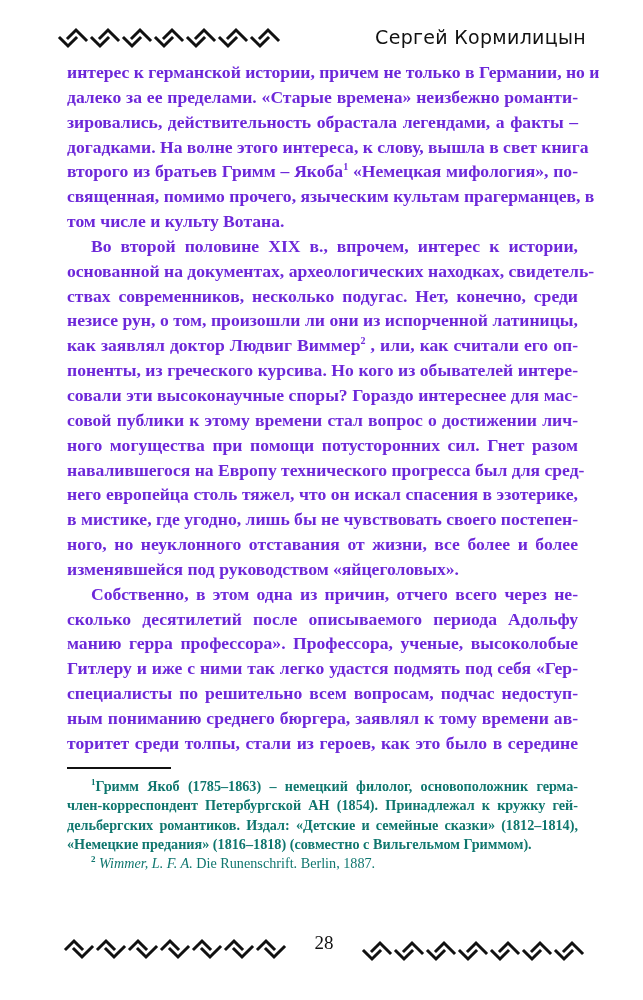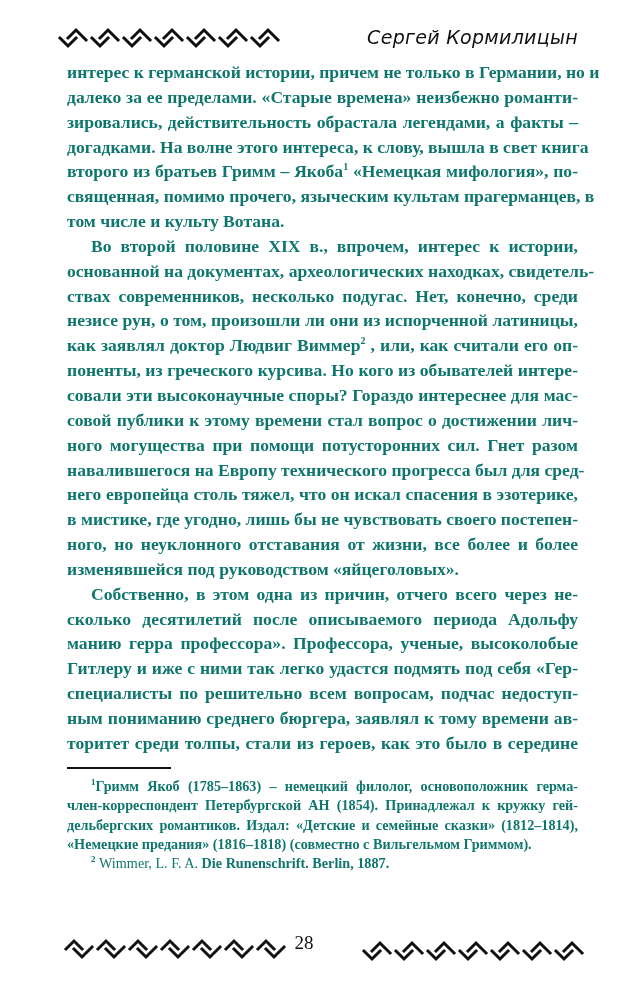--- a/index.html
+++ b/index.html
@@ -3,40 +3,40 @@
   <meta charset="utf-8">
   <style>
     html, body { margin: 0; padding: 0; background: #ffffff; }
     body { width: 643px; height: 1000px; position: relative; overflow: hidden; color: #111; }
     .page { position: absolute; left: 0; top: 0; width: 643px; height: 1000px; }
 
     .running-head { position: absolute; top: 22px; left: 56px; width: 530px; height: 36px; }
     .ornament { position: absolute; }
     .ornament svg { display: block; }
     .head-orn { left: 0; top: 4px; }
-    .author { position: absolute; right: 8px; top: 4px; font-family: "DejaVu Sans", sans-serif; font-style: italic; font-size: 19px; letter-spacing: 0.3px; color: #111; }
+    .author { position: absolute; right: 0; top: 4px; font-family: "DejaVu Sans", sans-serif; font-size: 19px; letter-spacing: 0.3px; color: #111; }
 
-    .body-text { position: absolute; left: 67px; top: 60px; width: 511px; font-family: "Liberation Serif", serif; font-size: 17.6px; line-height: 24.85px; font-weight: bold; color: #0f766e; }
+    .body-text { position: absolute; left: 67px; top: 60px; width: 511px; font-family: "Liberation Serif", serif; font-size: 17.6px; line-height: 24.85px; font-weight: bold; color: #6d28d9; }
     .line { display: block; white-space: nowrap; text-align: justify; text-align-last: justify; height: 24.85px; overflow: visible; }
     .line.last { text-align-last: left; }
     .line.indent { padding-left: 24px; }
     sup { font-size: 10px; line-height: 0; vertical-align: super; }
 
     .fn-rule { position: absolute; left: 67px; top: 767px; width: 104px; height: 1.5px; background: #111; }
     .footnotes { position: absolute; left: 67px; top: 777px; width: 511px; font-family: "Liberation Serif", serif; font-size: 14.2px; line-height: 19.3px; font-weight: bold; color: #0f766e; }
     .fn-line { display: block; white-space: nowrap; text-align: justify; text-align-last: justify; height: 19.3px; }
     .fn-line.last { text-align-last: left; }
     .fn-line.indent { padding-left: 24px; }
     .fn-line sup { font-size: 9px; }
-    .it { font-weight: normal; }
-    .plain { font-weight: bold; }
+    .it { font-style: italic; font-weight: normal; }
+    .plain { font-weight: normal; }
 
     .foot-orn-left { left: 62px; top: 937px; }
     .foot-orn-right { left: 360px; top: 937px; }
-    .folio { position: absolute; left: 284px; top: 932px; width: 40px; text-align: center; font-family: "Liberation Serif", serif; font-size: 19px; color: #111; }
+    .folio { position: absolute; left: 304px; top: 932px; width: 40px; text-align: center; font-family: "Liberation Serif", serif; font-size: 19px; color: #111; }
   </style>
 </head>
 <body>
 
 <div class="page">
 
   <div class="running-head">
     <div class="ornament head-orn">
       <svg width="232" height="28" viewBox="0 0 232 28">
         <g fill="none" stroke="#111" stroke-width="3" stroke-linecap="square" stroke-linejoin="miter">

